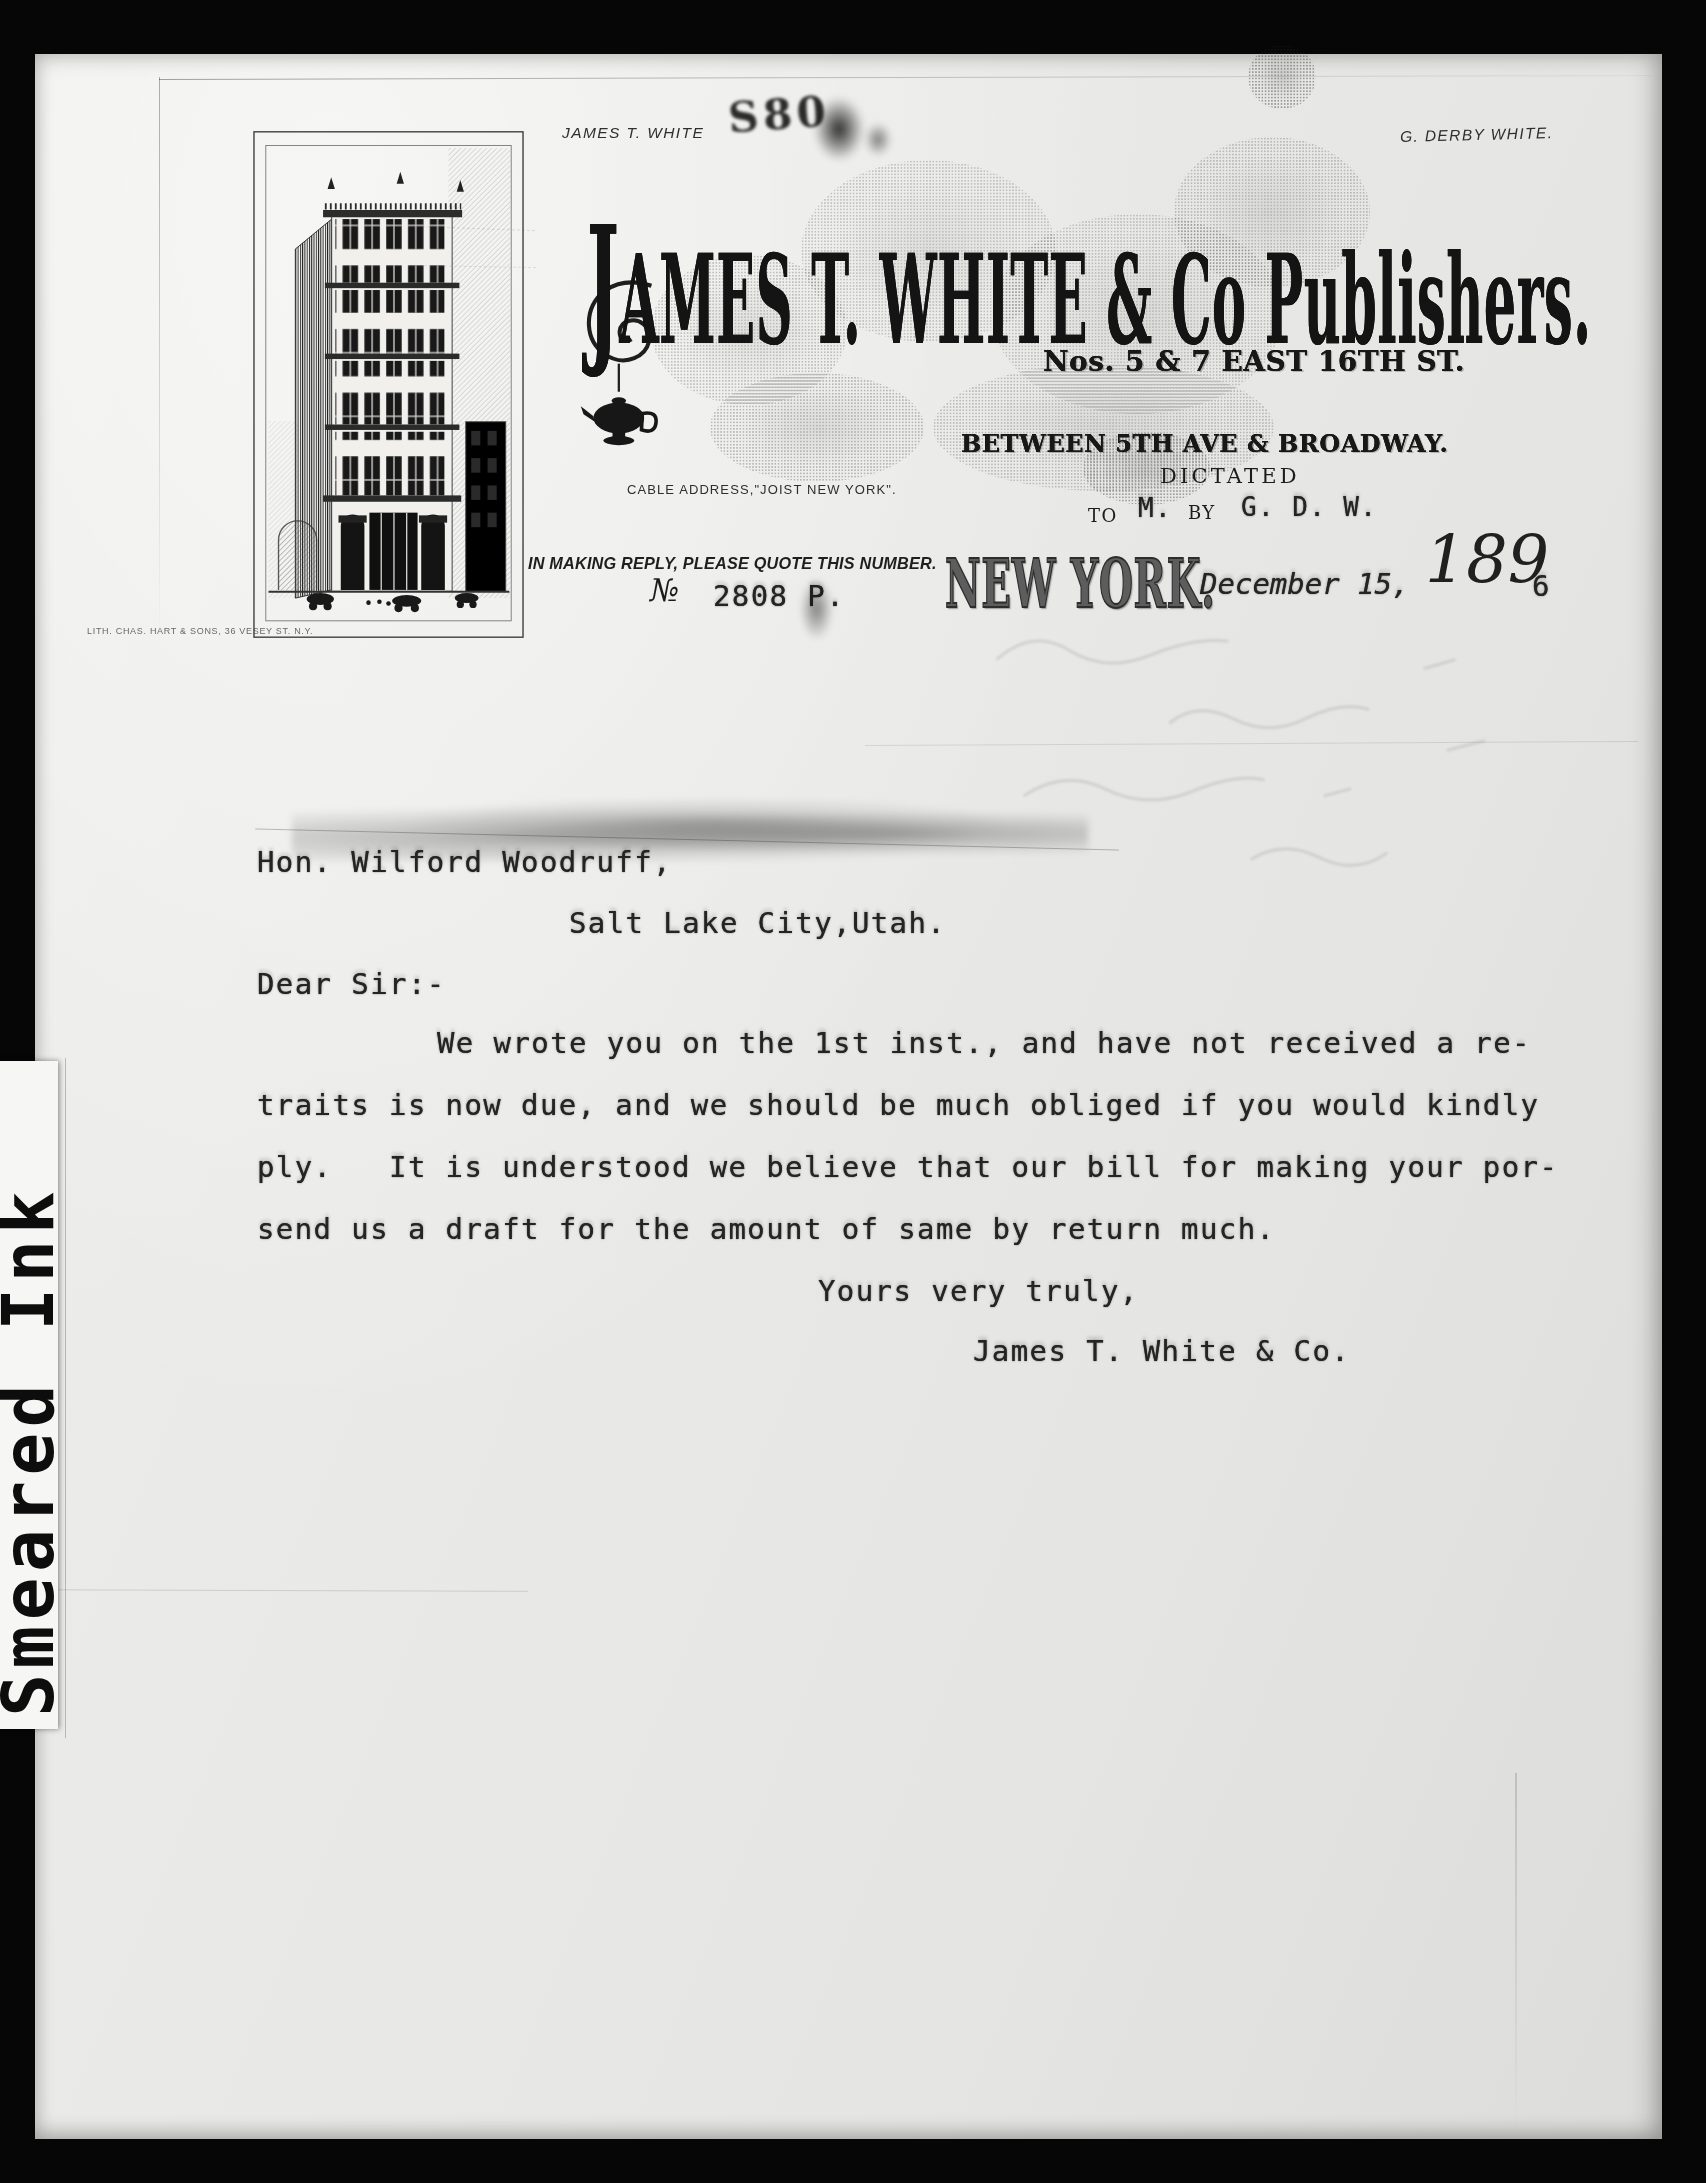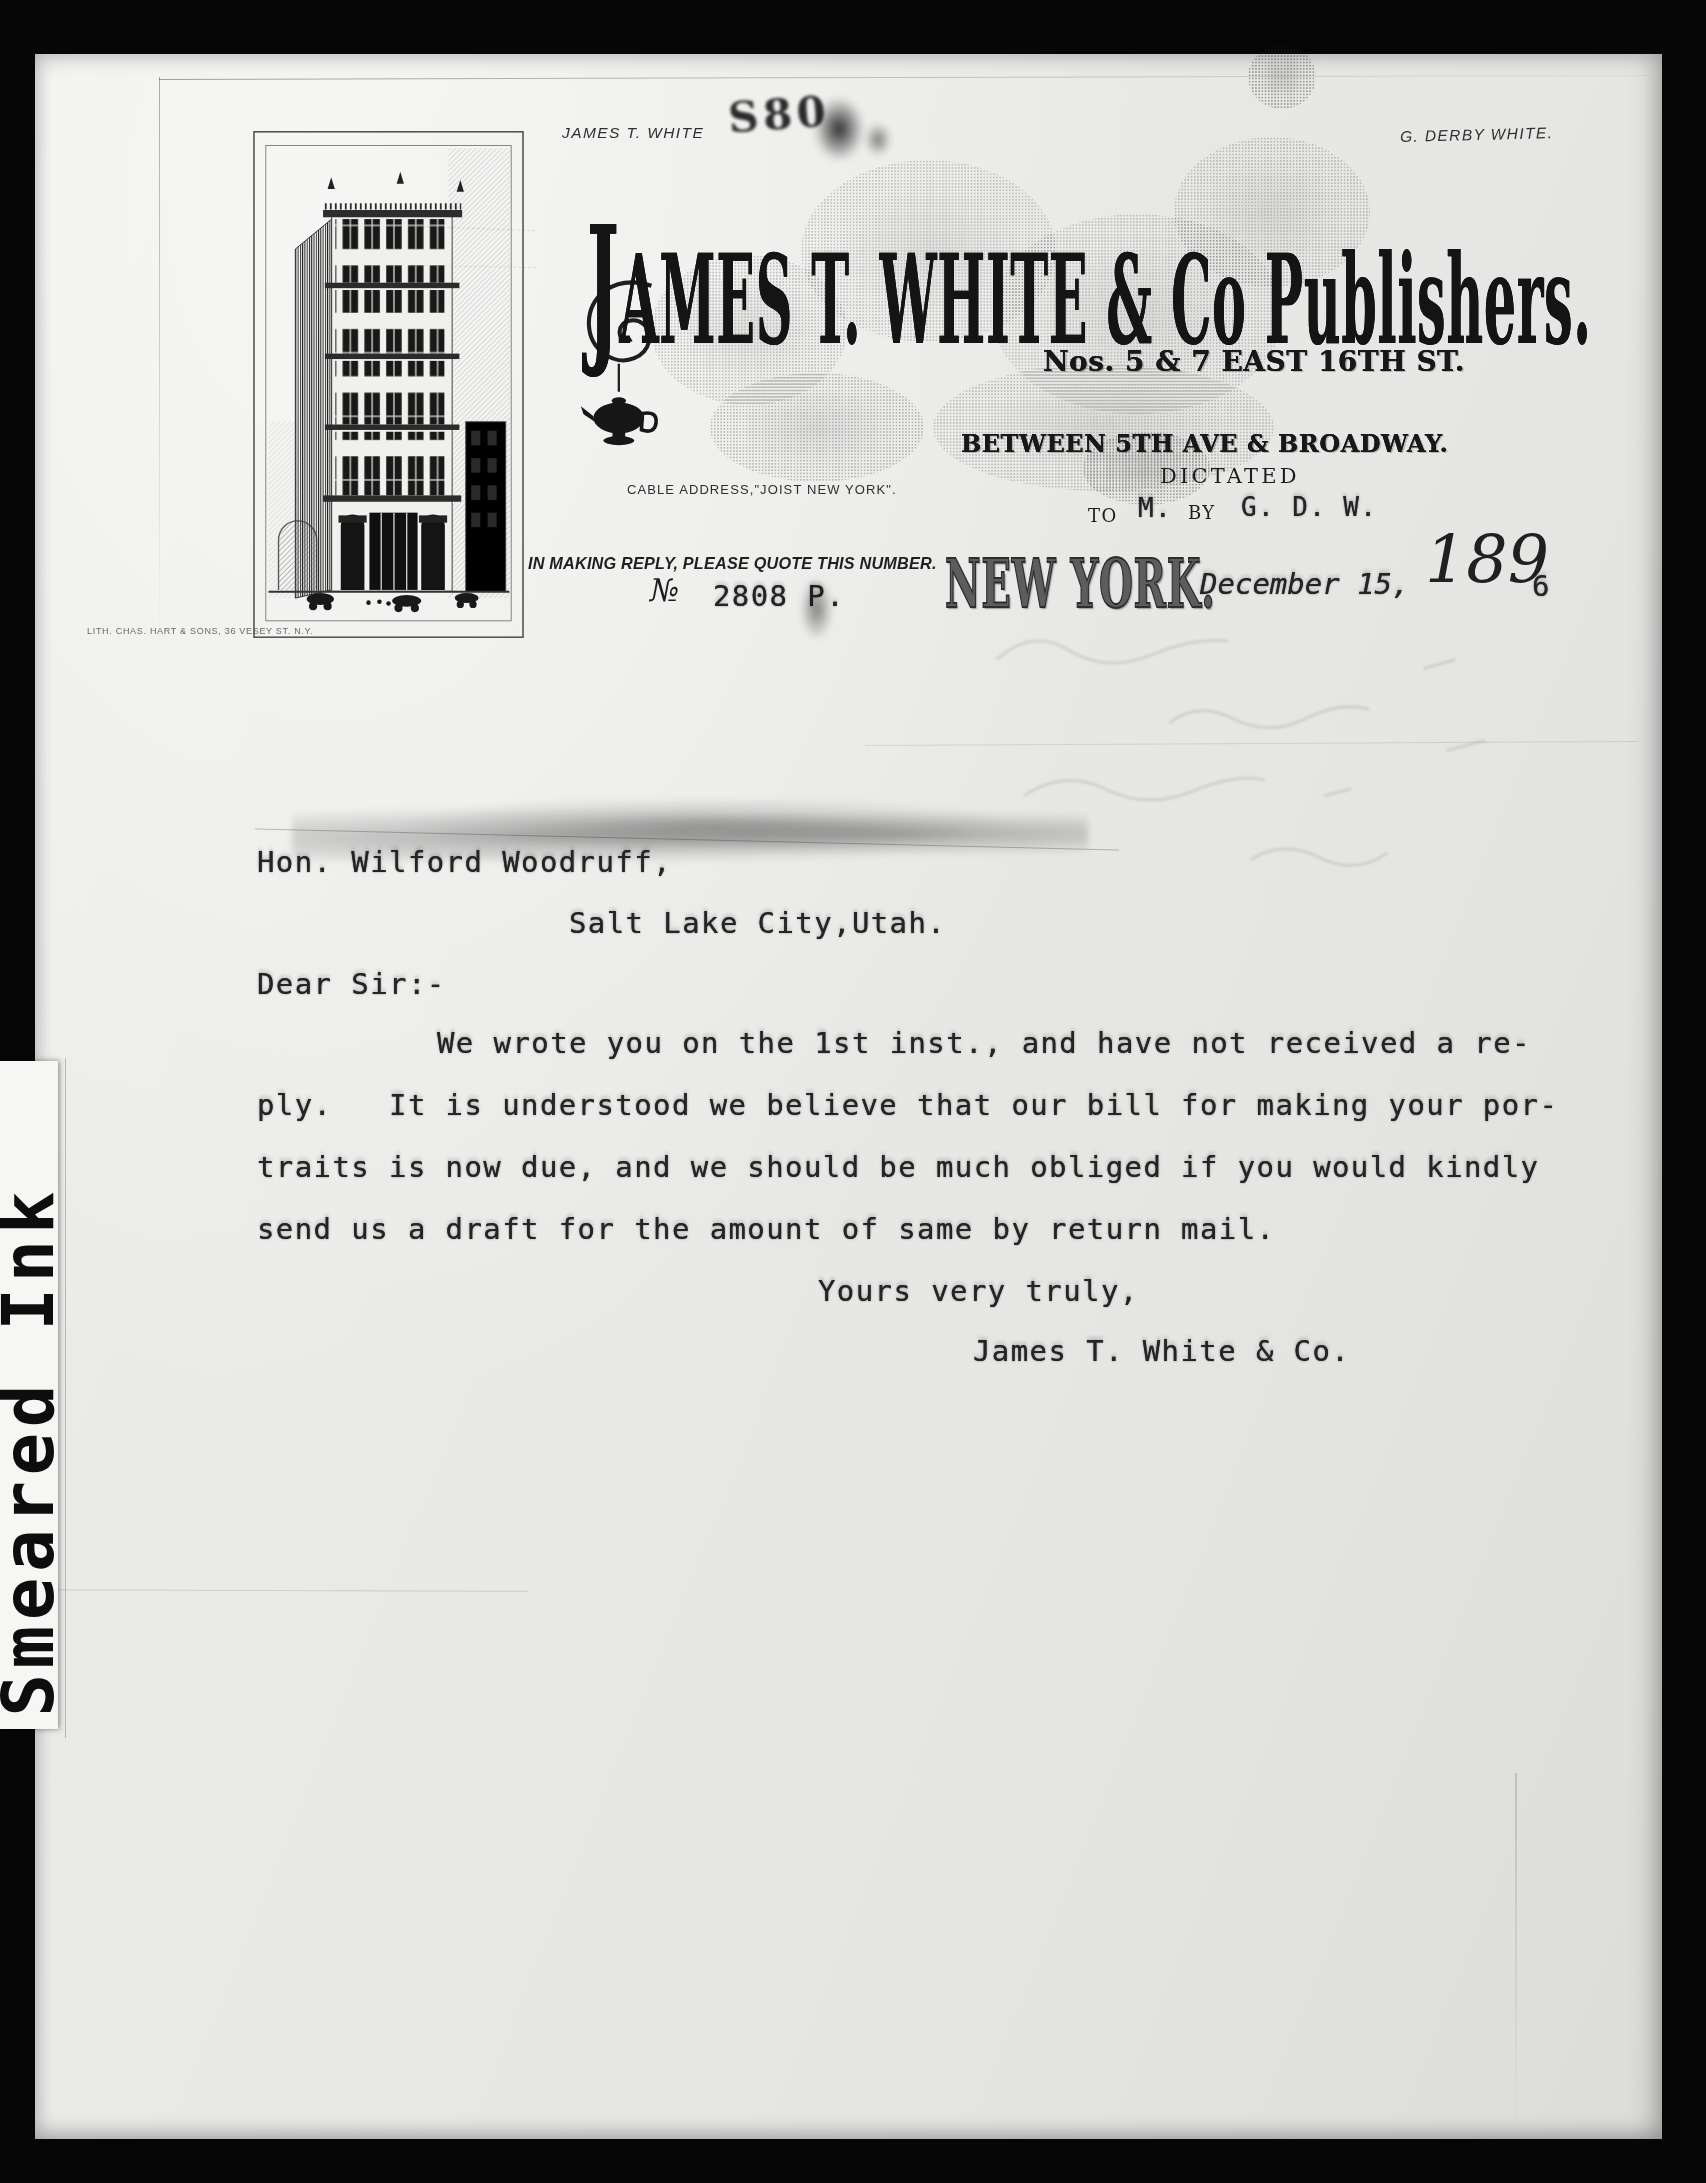--- a/index.html
+++ b/index.html
@@ -270,23 +270,23 @@
 
   <div class="abs smear" style="left:257px;top:746px;width:796px;height:61px;"></div>
   <div class="abs scratch" style="left:220px;top:785px;width:864px;"></div>
 
   <span class="abs typed" style="left:222px;top:791px;">Hon. Wilford Woodruff,</span>
   <span class="abs typed" style="left:534px;top:852px;">Salt Lake City,Utah.</span>
   <span class="abs typed" style="left:222px;top:913px;">Dear Sir:-</span>
 
   <div class="abs" style="left:222px;top:972px;width:1387px;">
     <div class="typed body-line indent">We wrote you on the 1st inst., and have not received a re-</div>
+    <div class="typed body-line">traits is now due, and we should be much obliged if you would kindly</div>
     <div class="typed body-line">ply.   It is understood we believe that our bill for making your por-</div>
-    <div class="typed body-line">traits is now due, and we should be much obliged if you would kindly</div>
-    <div class="typed body-line">send us a draft for the amount of same by return mail.</div>
+    <div class="typed body-line">send us a draft for the amount of same by return much.</div>
   </div>
 
   <span class="abs typed" style="left:783px;top:1220px;">Yours very truly,</span>
   <span class="abs typed" style="left:938px;top:1280px;">James T. White &amp; Co.</span>
 
 </div>
 
 <div class="smeared-strip">
   <span class="vtext">Smeared Ink</span>
 </div>

